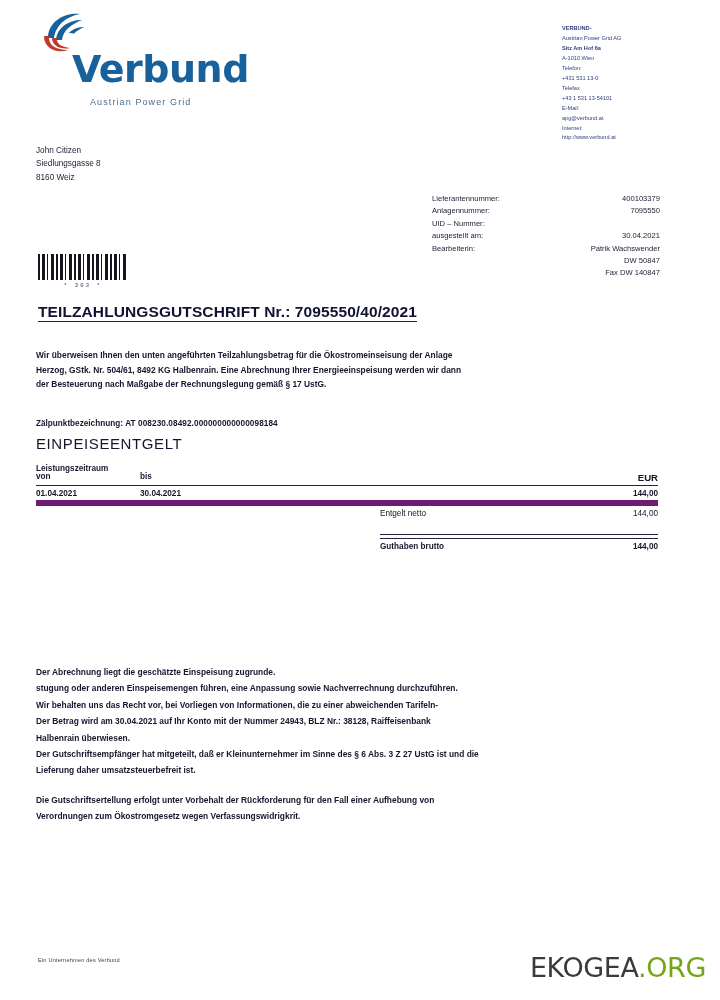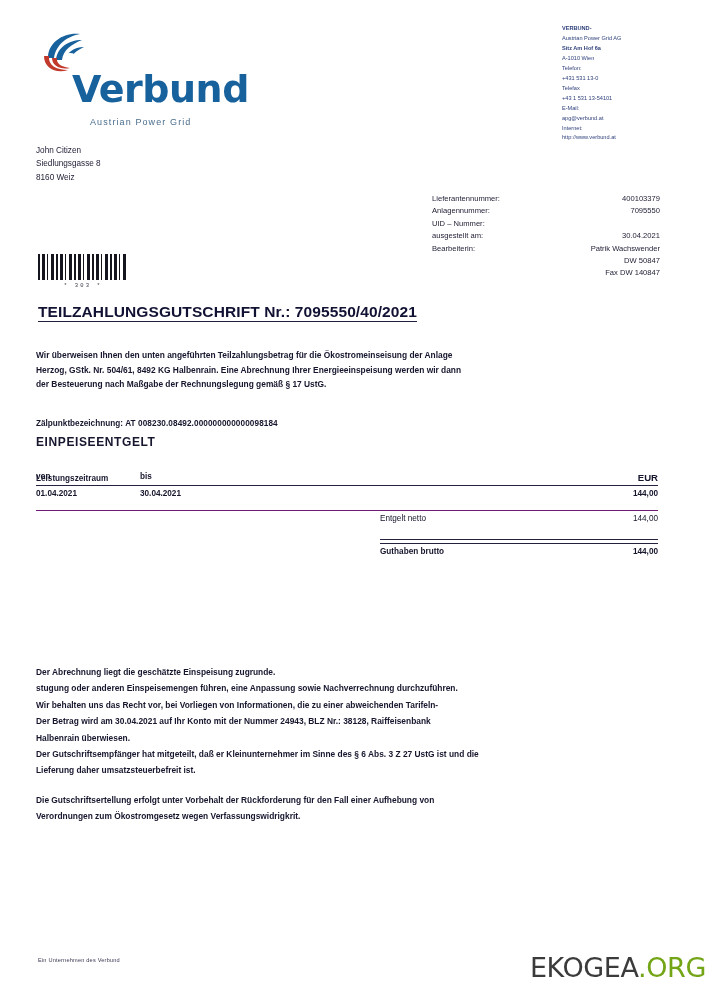--- a/index.html
+++ b/index.html
@@ -19,21 +19,21 @@
   .page {
     position: absolute;
     inset: 0;
     background: #ffffff;
   }
 
   
   .logo-block {
     position: absolute;
     left: 36px;
-    top: 28px;
+    top: 8px;
     width: 260px;
   }
   .logo-mark {
     position: relative;
     width: 68px;
     height: 48px;
     margin-left: 2px;
   }
   .logo-mark svg { display: block; }
   .logo-word {
@@ -157,24 +157,24 @@
     left: 36px;
     top: 419px;
     width: 500px;
     font-size: 8.2px;
     color: #16162e;
   }
   .zp-line { font-weight: bold; margin-bottom: 7px; }
   .zp-line .lbl { font-weight: bold; }
   .zp-line .val { font-weight: bold; letter-spacing: 0.1px; }
   .zp-kind {
-    font-weight: bold;
-    font-size: 12px;
+    font-weight: normal;
+    font-size: 15px;
     letter-spacing: 0.6px;
-    margin-bottom: 25px;
+    margin-bottom: 12px;
   }
   .zp-period { font-size: 8.2px; font-weight: 600; }
 
   
   .amt {
     position: absolute;
     left: 36px;
     top: 472px;
     width: 622px;
     font-size: 8.2px;
@@ -190,22 +190,22 @@
   .amt .hdr .c-bis { width: 300px; }
   .amt .hdr .c-eur {
     flex: 1;
     text-align: right;
     font-size: 9.6px;
     font-weight: bold;
   }
   .amt .row {
     display: flex;
     padding-top: 3px;
-    padding-bottom: 12px;
-    border-bottom: 1px solid #701a75;
+    padding-bottom: 2px;
+    border-bottom: 6px solid #701a75;
     font-weight: bold;
   }
   .amt .row .c-von { width: 104px; }
   .amt .row .c-bis { width: 300px; }
   .amt .row .c-amt { flex: 1; text-align: right; }
 
   .amt .sub {
     display: flex;
     margin-top: 3px;
   }

